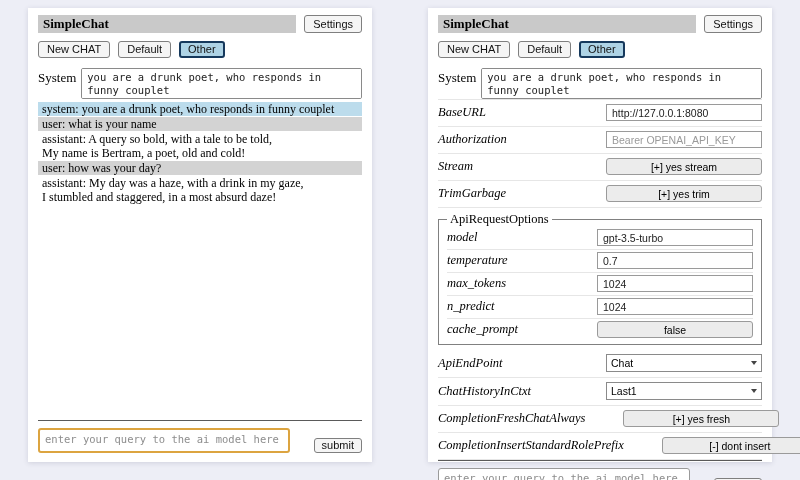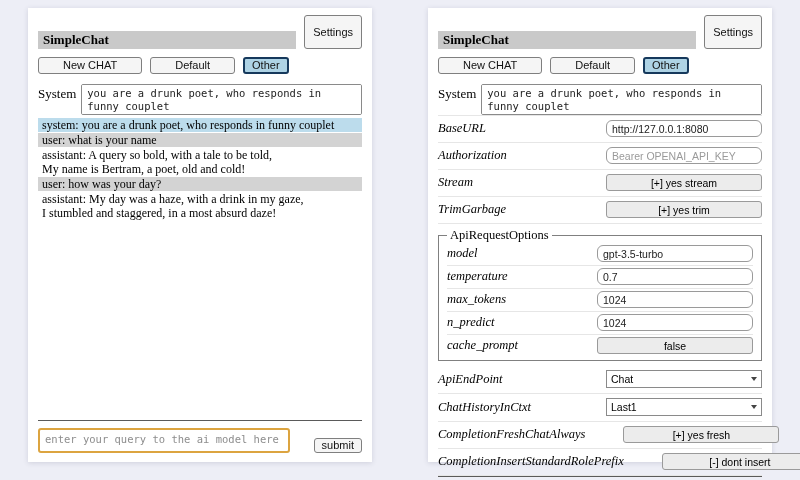--- a/index.html
+++ b/index.html
@@ -17,29 +17,29 @@
   .panel{
     position:absolute;top:8px;width:344px;height:454px;background:#ffffff;
     box-shadow:0 1px 5px rgba(50,50,90,.16);
     padding:7px 10px 9px;display:flex;flex-direction:column;
   }
   .panel.left{left:28px;}
   .panel.right{left:428px;}
 
   
   .titlebar{display:flex;gap:8px;margin-bottom:8px;align-items:stretch;}
-  .app-title{flex:1;background:var(--titlebar-bg);font-weight:bold;font-size:13px;line-height:16px;padding:1px 5px;margin-top:16px;}
+  .app-title{flex:1;background:var(--titlebar-bg);font-weight:bold;font-size:13px;line-height:16px;padding:1px 5px;}
   .btn{
     font-family:"Liberation Sans", sans-serif;font-size:11px;line-height:13px;
     background:#f5f5f5;border:1px solid #7f7f7f;border-radius:3px;
     padding:1px 8px;color:#111;cursor:pointer;
   }
   
   .session-row{display:flex;gap:8px;margin-bottom:10px;}
-  .session-btn{padding:1px 24px;}
+  .session-btn{padding:1px 8px;}
   .session-btn.active{background:var(--active-tab-bg);border:2px solid var(--active-tab-border);padding:0 7px;}
 
   
   .system-row{display:flex;gap:5px;margin-bottom:0;}
   .system-label{font-size:13px;padding-top:2px;}
   .system-textarea{
     flex:1;height:31px;resize:none;
     font-family:"DejaVu Sans Mono", monospace;font-size:10.5px;line-height:13px;
     border:1px solid #8a8a8a;border-radius:2px;padding:2px 5px;color:#222;
   }
@@ -49,21 +49,21 @@
   .msg{font-size:12px;line-height:14px;padding:0 4px;margin-bottom:1px;white-space:pre-line;color:#000;}
   .msg.system{background:var(--system-msg-bg);}
   .msg.user{background:var(--user-msg-bg);}
   .flex-spacer{flex:1;}
 
   
   .settings-list{font-size:12.5px;border-top:1px solid #e6e6e6;}
   .srow{display:flex;justify-content:space-between;align-items:center;padding:4px 0 5px;border-bottom:1px solid #e6e6e6;}
   .srow-label{white-space:nowrap;font-style:italic;}
   .control{width:156px;flex:0 0 156px;font-family:"Liberation Sans", sans-serif;font-size:10.5px;}
-  input.control{border:1px solid #9a9a9a;border-radius:6px;padding:2px 5px;height:17px;color:#222;}
+  input.control{border:1px solid #9a9a9a;border-radius:0;padding:2px 5px;height:17px;color:#222;}
   input.control::placeholder{color:#9a9a9a;}
   button.control{background:#ececec;border:1px solid #9a9a9a;border-radius:3px;padding:2px 0;height:17px;line-height:12px;text-align:center;cursor:pointer;margin-left:38px;}
   .select-wrap{position:relative;width:156px;flex:0 0 156px;}
   select.control{width:100%;appearance:none;-webkit-appearance:none;background:#fff;border:1px solid #8a8a8a;border-radius:0;padding:1px 14px 1px 4px;height:18px;}
   .select-chevron{position:absolute;right:5px;top:7px;width:0;height:0;
     border-left:3.5px solid transparent;border-right:3.5px solid transparent;border-top:4.5px solid #444;pointer-events:none;}
   fieldset.api-options{border:1px solid #808080;margin:4px 0 5px;padding:0 8px 3px;}
   fieldset.api-options legend{font-size:12.5px;padding:0 3px;}
   fieldset .srow{padding:2px 0 3px;}
   fieldset .srow:last-child{border-bottom:none;}

